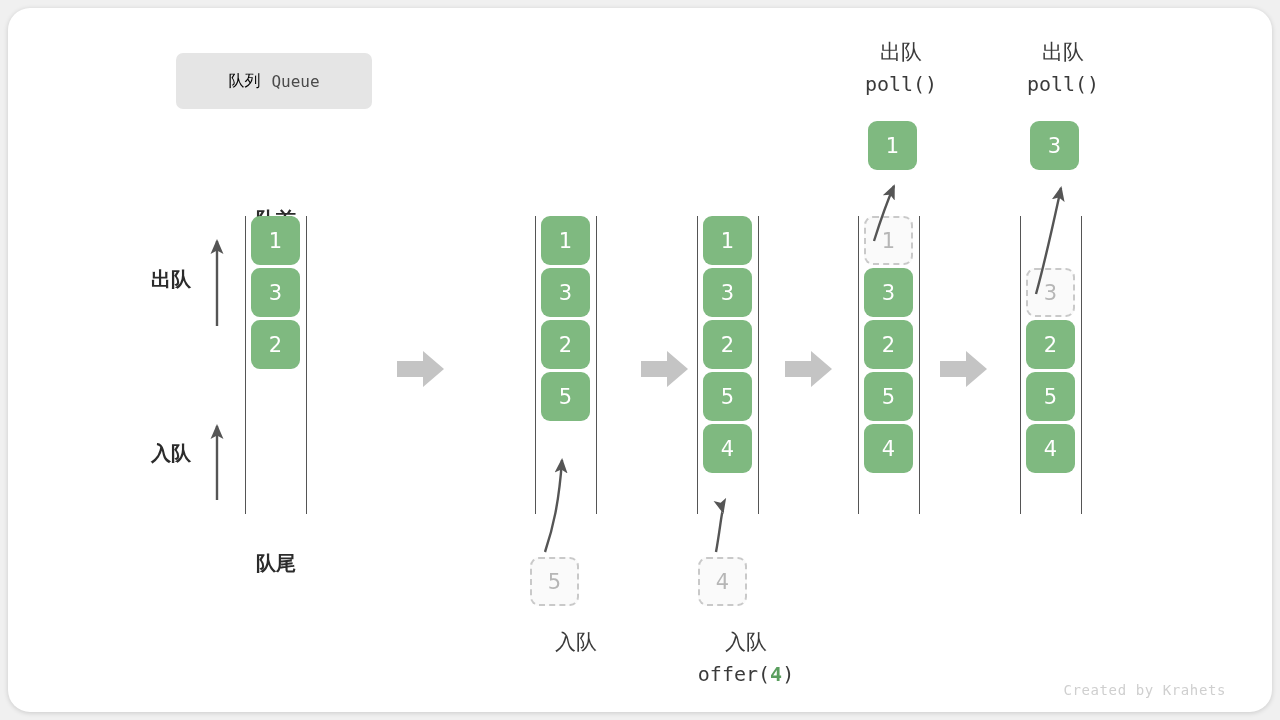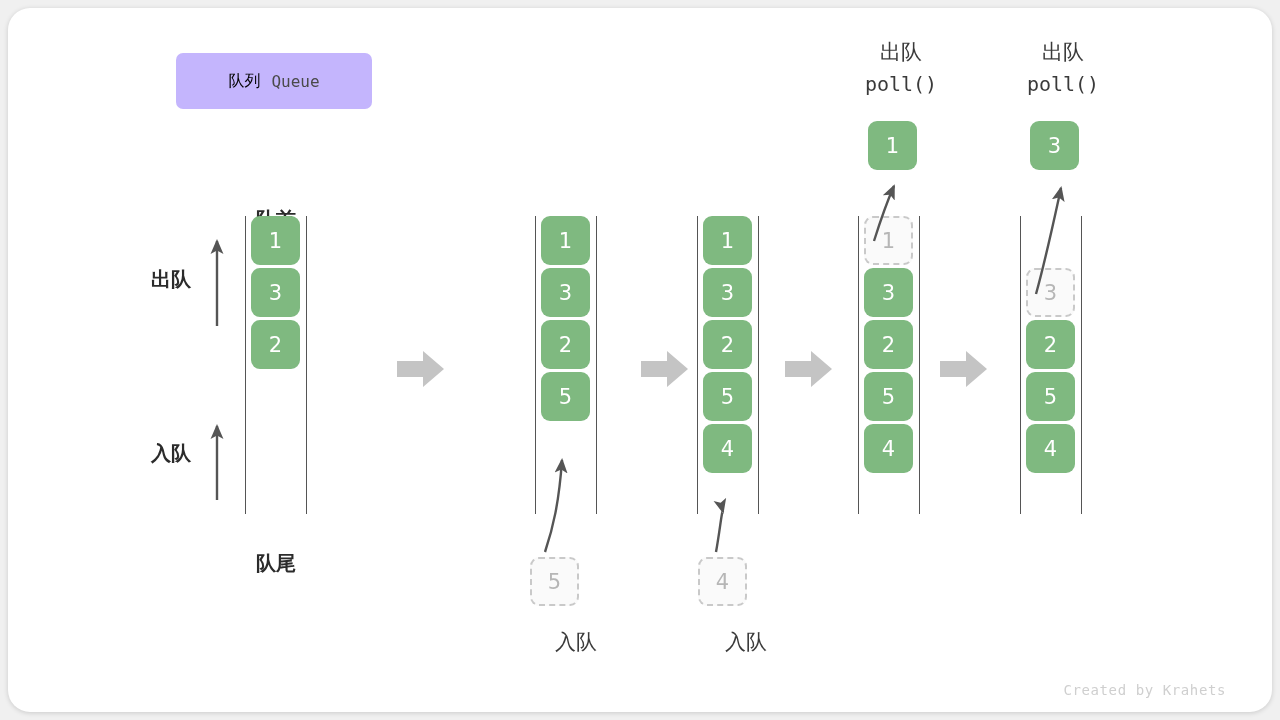--- a/index.html
+++ b/index.html
@@ -24,21 +24,21 @@
     background: #ffffff;
     border-radius: 22px;
     box-shadow: 0 1px 5px rgba(0,0,0,0.16);
   }
   .abs { position: absolute; }
 
   
   #title-badge {
     left: 168px; top: 45px;
     width: 196px; height: 56px;
-    background: #c4b5fd;
+    background: #e5e5e5;
     border-radius: 7px;
     display: flex; align-items: center; justify-content: center;
     gap: 11px;
   }
   #title-en {
     font-size: 16px; color: #4a4a4a;
     font-family: "DejaVu Sans Mono", "Liberation Mono", monospace;
   }
 
   
@@ -169,20 +169,21 @@
         <div class="cell filled" style="top: 52px; left: 0px;">3</div>
         <div class="cell filled" style="top: 104px; left: 0px;">2</div>
         <div class="cell filled" style="top: 156px; left: 0px;">5</div>
         <div class="cell filled" style="top: 208px; left: 0px;">4</div>
       </div>
     <div class="abs" id="col2-incoming" style="left:690px; top:549px; width:50px; height:49px;">
         <div class="cell ghost" style="top: 0px; left: 0px;">4</div>
       </div>
     <div class="abs op-label" style="left:628px; top:618px; width:220px;">
       <span class="op-cn">入队</span>
+      <span class="op-code"><span>offer(</span><span class="arg">4</span><span>)</span></span>
     </div>
 
     <div class="abs step-arrow" style="left:777px; top:341px;">
       <svg width="48" height="40" viewBox="0 0 48 40">
         <polygon points="0,12 26,12 26,2 47,20 26,38 26,28 0,28" fill="#c4c4c4"></polygon>
       </svg>
     </div>
 
     <div class="abs op-label" style="left:798px; top:28px; width:190px;">
       <span class="op-cn">出队</span>

